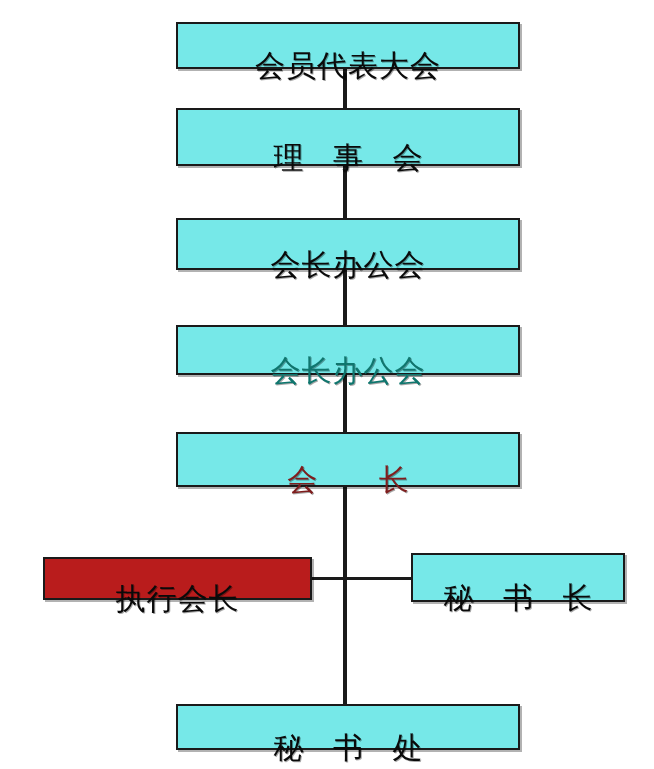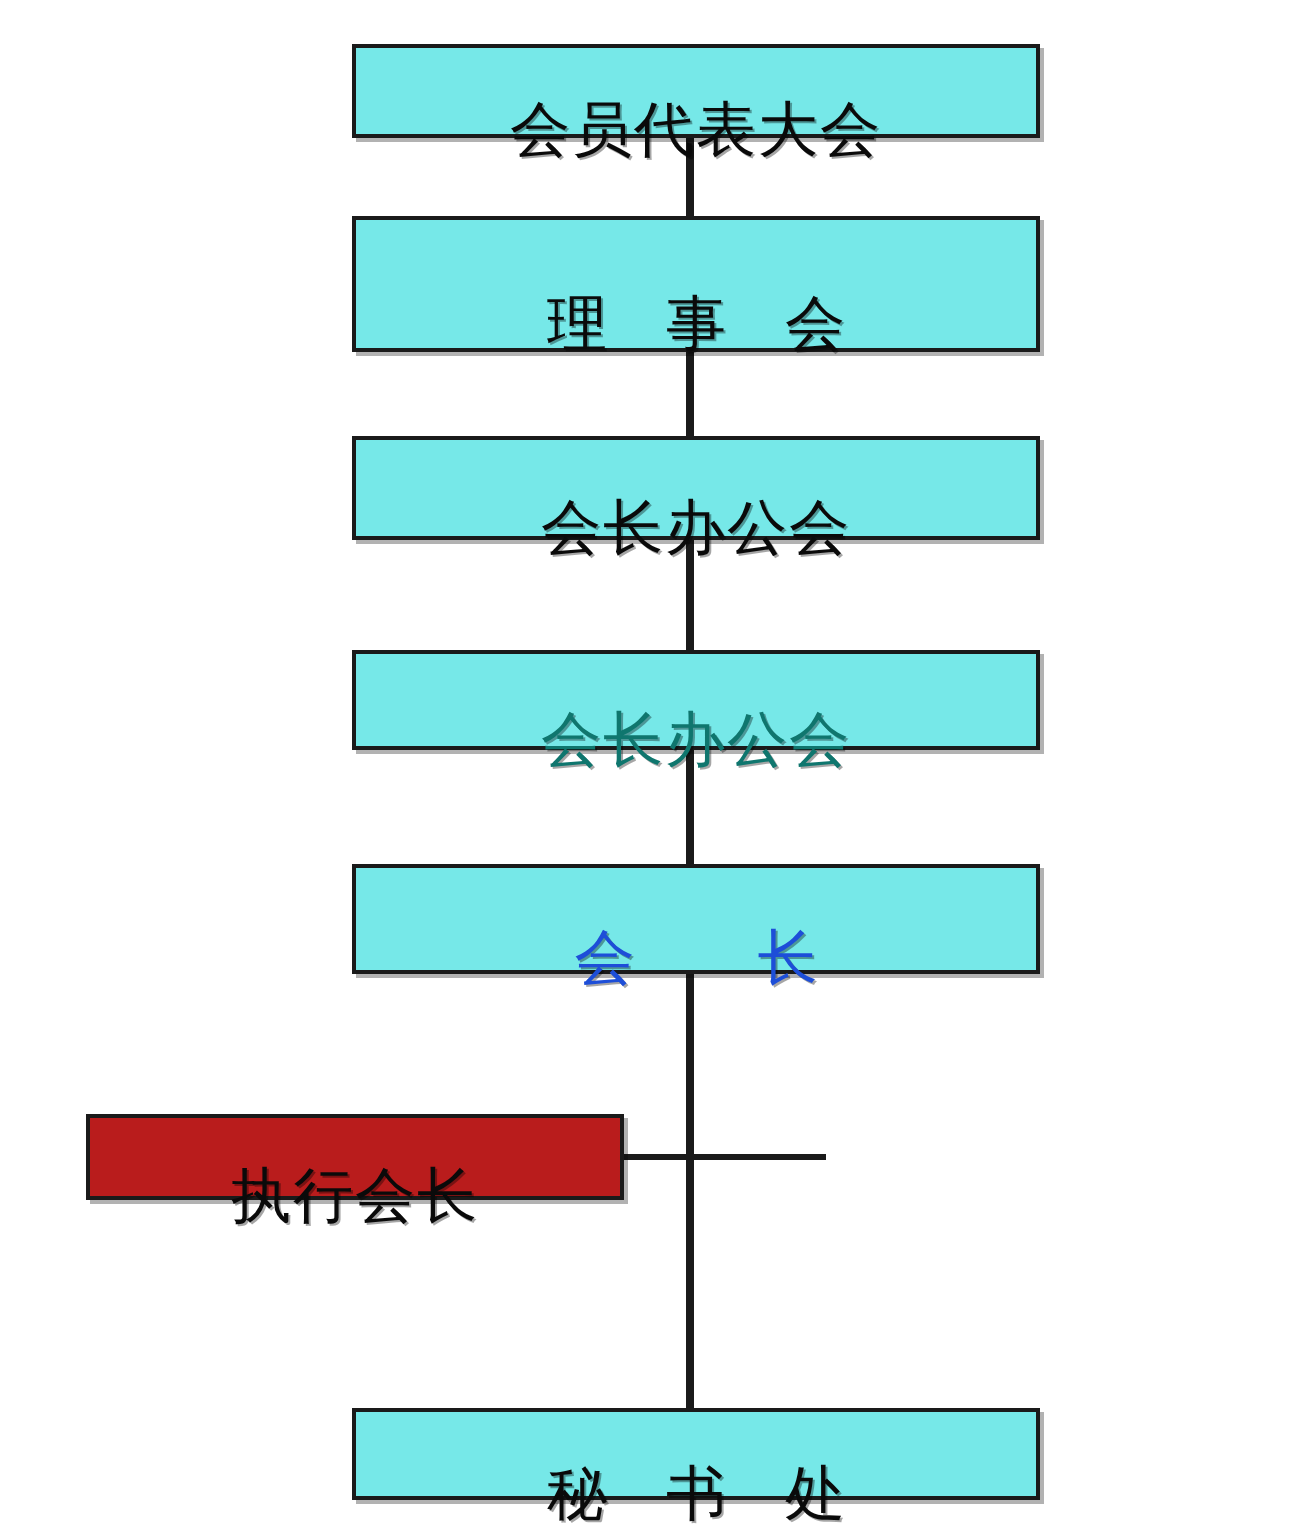--- a/index.html
+++ b/index.html
@@ -66,31 +66,34 @@
     <div class="connector-v" style="left: 343px; top: 69px; height: 41px; background: rgb(26, 26, 26);"></div>
     <div class="connector-v" style="left: 343px; top: 162px; height: 58px; background: rgb(26, 26, 26);"></div>
     <div class="connector-v" style="left: 343px; top: 270px; height: 57px; background: rgb(26, 26, 26);"></div>
     <div class="connector-v" style="left: 343px; top: 375px; height: 59px; background: rgb(26, 26, 26);"></div>
     <div class="connector-v" style="left: 343px; top: 487px; height: 219px; background: rgb(26, 26, 26);"></div>
     <div class="connector-h" style="left: 266px; top: 577px; width: 81px; background: rgb(26, 26, 26);"></div>
     <div class="connector-h" style="left: 345px; top: 577px; width: 68px; background: rgb(26, 26, 26);"></div>
     <div class="node" style="left: 176px; top: 22px; width: 344px; height: 47px; background: rgb(118, 232, 232); border-color: rgb(26, 26, 26);">
       <span class="node-label" style="color: rgb(10, 10, 10);">会员代表大会</span>
     </div>
-    <div class="node" style="left: 176px; top: 108px; width: 344px; height: 68px; background: rgb(118, 232, 232); border-color: rgb(26, 26, 26);">
+    <div class="node" style="left: 176px; top: 108px; width: 344px; height: 58px; background: rgb(118, 232, 232); border-color: rgb(26, 26, 26);">
       <span class="node-label wide" style="color: rgb(10, 10, 10);">理 事 会</span>
     </div>
     <div class="node" style="left: 176px; top: 218px; width: 344px; height: 52px; background: rgb(118, 232, 232); border-color: rgb(26, 26, 26);">
       <span class="node-label" style="color: rgb(10, 10, 10);">会长办公会</span>
     </div>
     <div class="node" style="left: 176px; top: 325px; width: 344px; height: 50px; background: rgb(118, 232, 232); border-color: rgb(26, 26, 26);">
       <span class="node-label" style="color: #0f766e;">会长办公会</span>
     </div>
     <div class="node" style="left: 176px; top: 432px; width: 344px; height: 55px; background: rgb(118, 232, 232); border-color: rgb(26, 26, 26);">
-      <span class="node-label xwide" style="color: #1d4ed8;">会 长</span>
+      <span class="node-label xwide" style="color: #7f1d1d;">会 长</span>
     </div>
     <div class="node" style="left: 43px; top: 557px; width: 269px; height: 43px; background: #b91c1c; border-color: rgb(26, 26, 26);">
       <span class="node-label" style="color: rgb(10, 10, 10);">执行会长</span>
+    </div>
+    <div class="node" style="left: 411px; top: 553px; width: 214px; height: 49px; background: rgb(118, 232, 232); border-color: rgb(26, 26, 26);">
+      <span class="node-label wide" style="color: rgb(10, 10, 10);">秘 书 长</span>
     </div>
     <div class="node" style="left: 176px; top: 704px; width: 344px; height: 46px; background: rgb(118, 232, 232); border-color: rgb(26, 26, 26); text-align: center;">
       <span class="node-label wide" style="color: rgb(10, 10, 10);">秘 书 处</span>
     </div>
   </div>
 
 </body></html>

